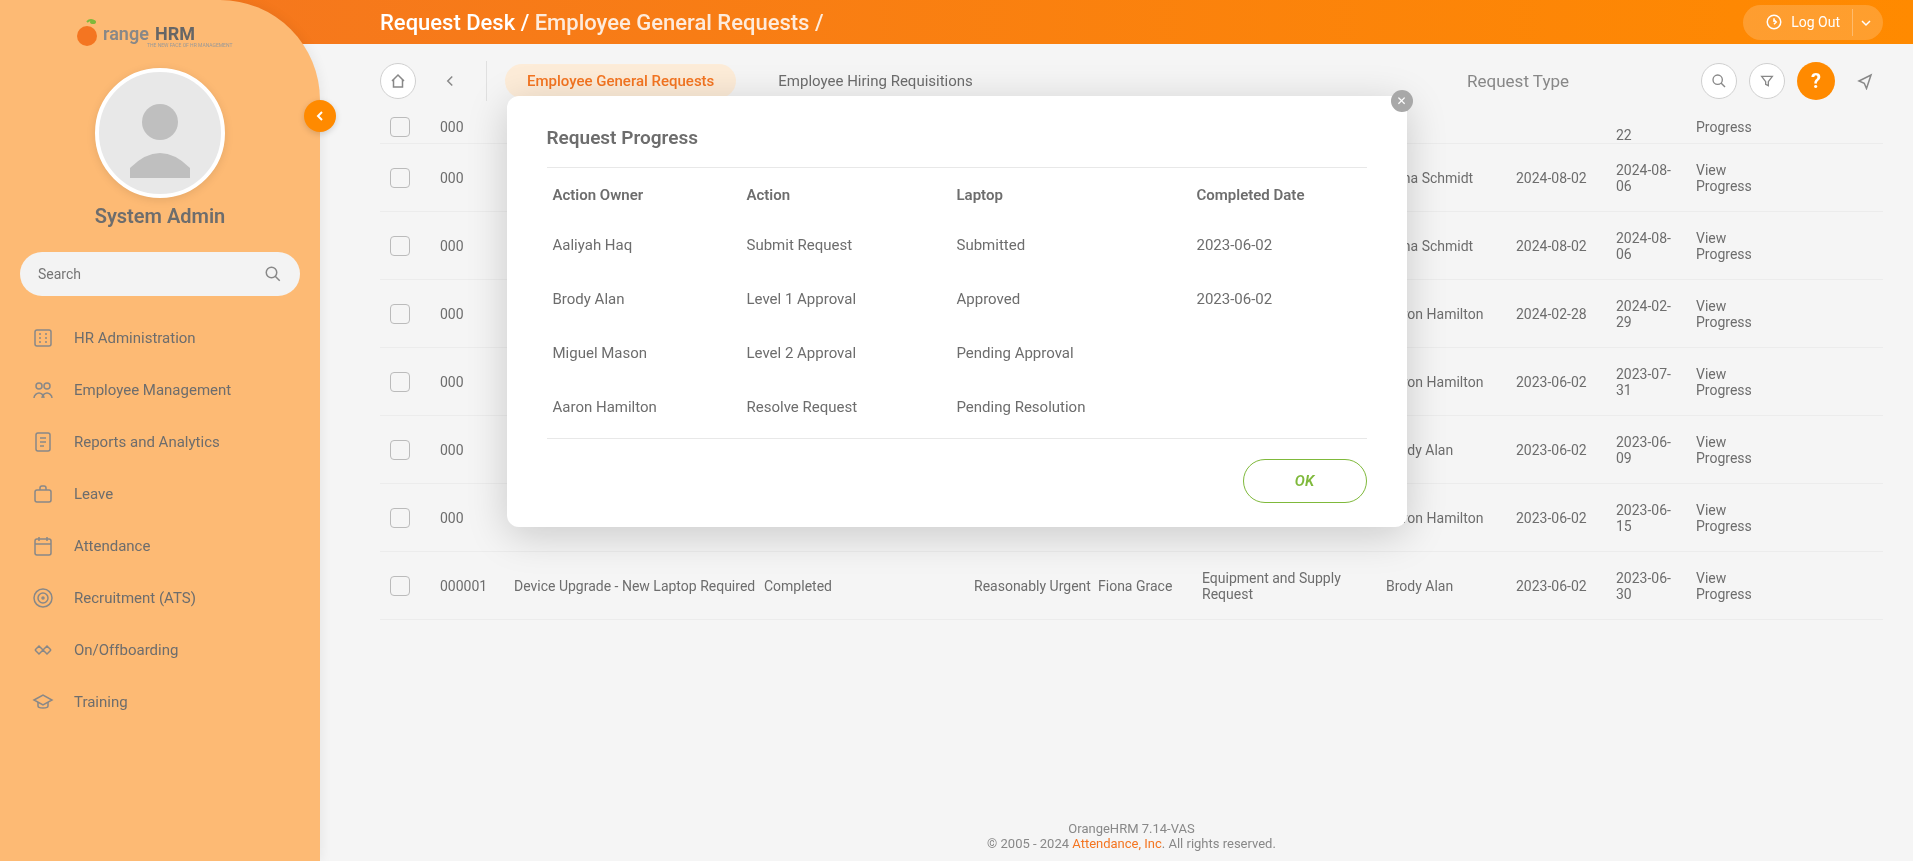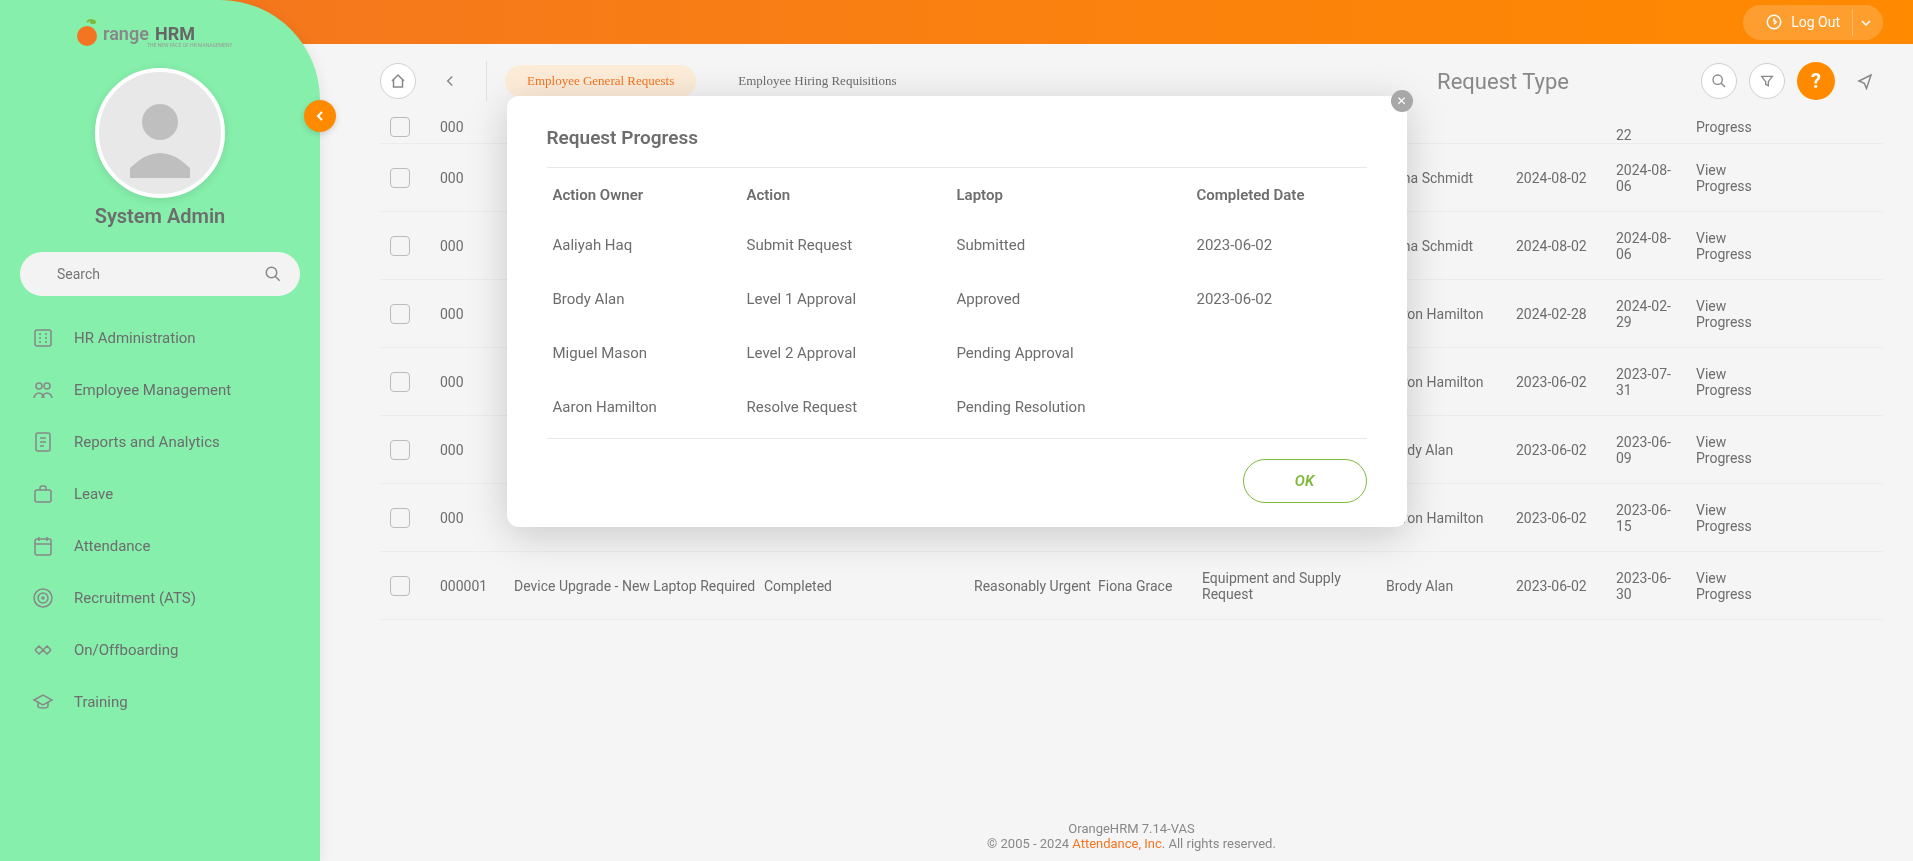--- a/index.html
+++ b/index.html
@@ -56,21 +56,21 @@
       padding: 4px 8px;
       border-left: 1px solid rgba(255,255,255,0.3);
       margin-left: 4px;
     }
     .sidebar {
       position: absolute;
       top: 0;
       left: 0;
       width: 320px;
       height: 100%;
-      background: #86efac;
+      background: #fdba74;
       border-top-right-radius: 100px;
       box-shadow: 2px 0 12px rgba(0,0,0,0.06);
       z-index: 5;
       padding-top: 10px;
     }
     .logo {
       margin: 6px 0 10px 75px;
       height: 32px;
     }
     .collapse-btn {
@@ -120,21 +120,20 @@
       align-items: center;
       padding: 0 18px;
     }
     .search-wrap input {
       flex: 1;
       border: none;
       background: transparent;
       font-size: 14px;
       outline: none;
       color: #666;
-      margin-left: 19px;
     }
     .nav {
       margin-top: 16px;
     }
     .nav-item {
       display: flex;
       align-items: center;
       gap: 18px;
       padding: 13px 0 13px 30px;
       font-size: 15px;
@@ -176,38 +175,37 @@
     .circle-btn.outlined { border: 1px solid #d0d0d0; background:#fff; color:#777;}
     .toolbar .divider-v {
       width: 1px;
       height: 40px;
       background: #e0e0e0;
       margin: 0 18px;
     }
     .tab {
       padding: 8px 22px;
       border-radius: 22px;
-      font-size: 13px;
+      font-size: 15px;
       cursor: pointer;
       color: #6d6d6d;
-      font-family: Liberation Serif, serif;
     }
     .tab.active {
       background: #fdecd8;
       color: #f47521;
       font-weight: 500;
     }
     .toolbar-right {
       margin-left: auto;
       display: flex;
       align-items: center;
       gap: 12px;
     }
     .request-type {
-      font-size: 22px;
+      font-size: 17px;
       color: #888;
       margin-right: 120px;
       display:flex;
       align-items:center;
       gap:8px;
     }
     .help-btn {
       width: 38px;
       height: 38px;
       border-radius: 50%;
@@ -343,20 +341,23 @@
       justify-content: center;
       font-size: 15px;
       font-weight: 600;
       cursor: pointer;
     }
   </style>
 </head>
 <body>
 
 <div class="header-bar">
+  <div class="crumb">
+    <span>Request Desk /</span><span class="light"> Employee General Requests /</span>
+  </div>
   <div class="header-right">
     <div class="logout-btn">
       <svg width="18" height="18" viewBox="0 0 24 24" fill="none" stroke="#fff" stroke-width="2">
           <circle cx="12" cy="12" r="9"></circle>
           <path d="M12 7v5"></path>
           <path d="M15 12l-3 3-3-3" transform="rotate(-90 12 12)"></path>
         </svg>
       <span>Log Out</span>
     </div>
     <div class="logout-dropdown">

